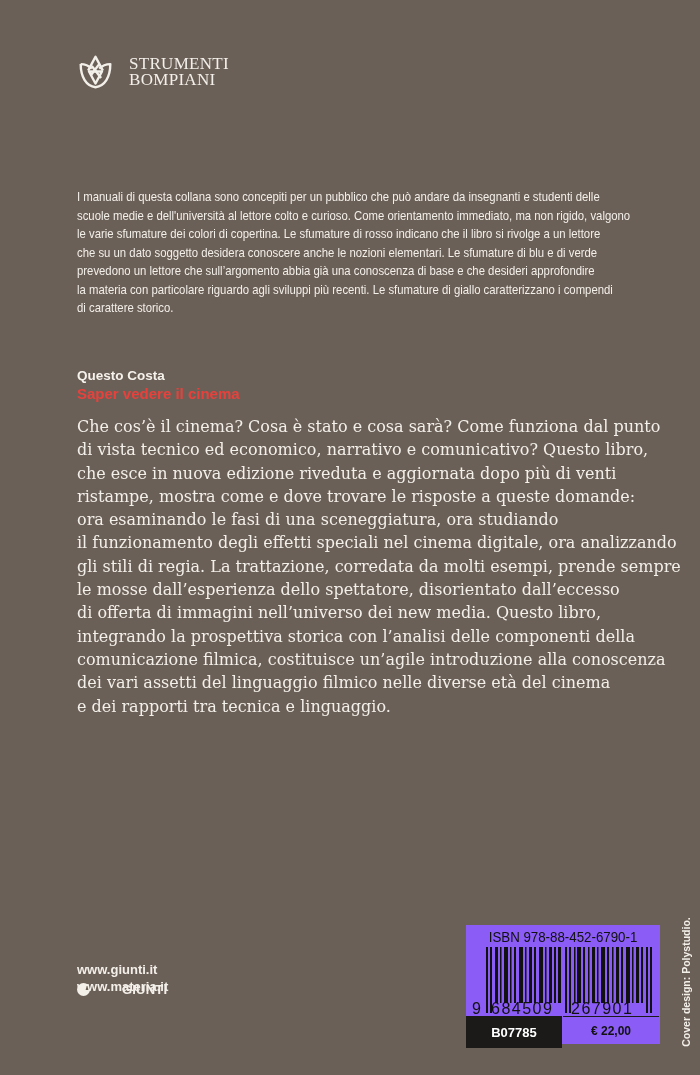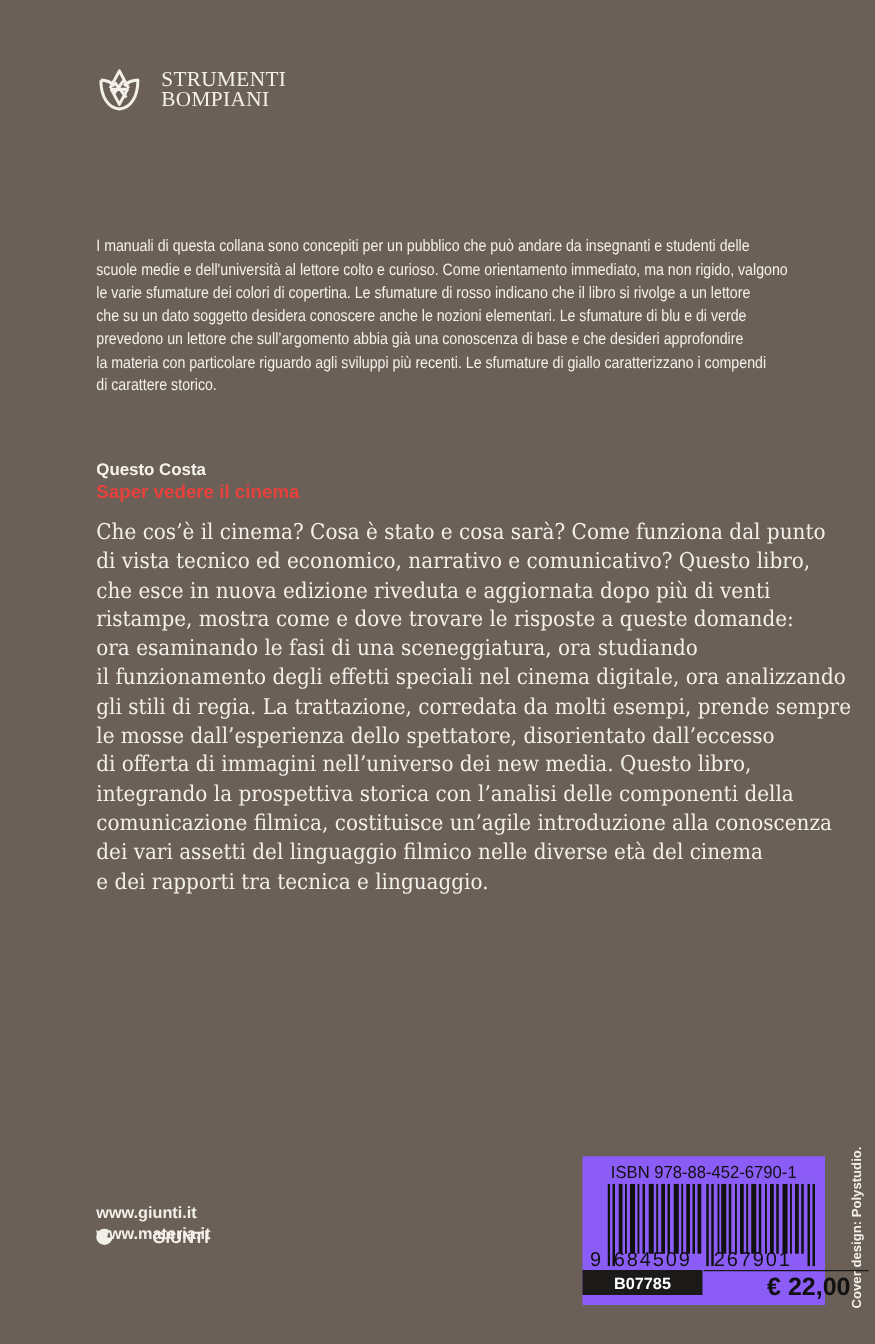--- a/index.html
+++ b/index.html
@@ -87,30 +87,30 @@
   .bars {
     position: absolute; left: 20px; top: 22px; width: 166px; height: 66px;
   }
   .bar-digits {
     position: absolute; left: 0; top: 75px; width: 194px;
     font-family: "Liberation Sans", sans-serif; font-size: 16px;
     letter-spacing: 1.5px;
   }
   .bar-digits span { position: absolute; }
   .code-cell {
-    position: absolute; left: 0; top: 91px; width: 96px; height: 20px;
+    position: absolute; left: 0; top: 91px; width: 96px; height: 32px;
     background: #1b1a19; color: #fff;
     font-family: "Liberation Sans", sans-serif; font-weight: bold; font-size: 13px;
     display: flex; align-items: center; justify-content: center;
   }
   .price-cell {
     position: absolute; left: 97px; top: 91px; width: 96px; height: 27px;
     border-top: 1px solid #1b1a19;
-    font-family: "Liberation Sans", sans-serif; font-weight: bold; font-size: 20px;
-    display: flex; align-items: center; justify-content: center; padding-left: 36px;
+    font-family: "Liberation Sans", sans-serif; font-weight: bold; font-size: 12px;
+    display: flex; align-items: center; justify-content: center;
   }
   .credit {
     position: absolute; left: 686px; top: 982px;
     transform: translate(-50%, -50%) rotate(-90deg);
     white-space: nowrap;
     font-family: "Liberation Sans", sans-serif; font-weight: bold;
     font-size: 10.5px; color: #f3efe9;
   }
 </style>
 </head>

